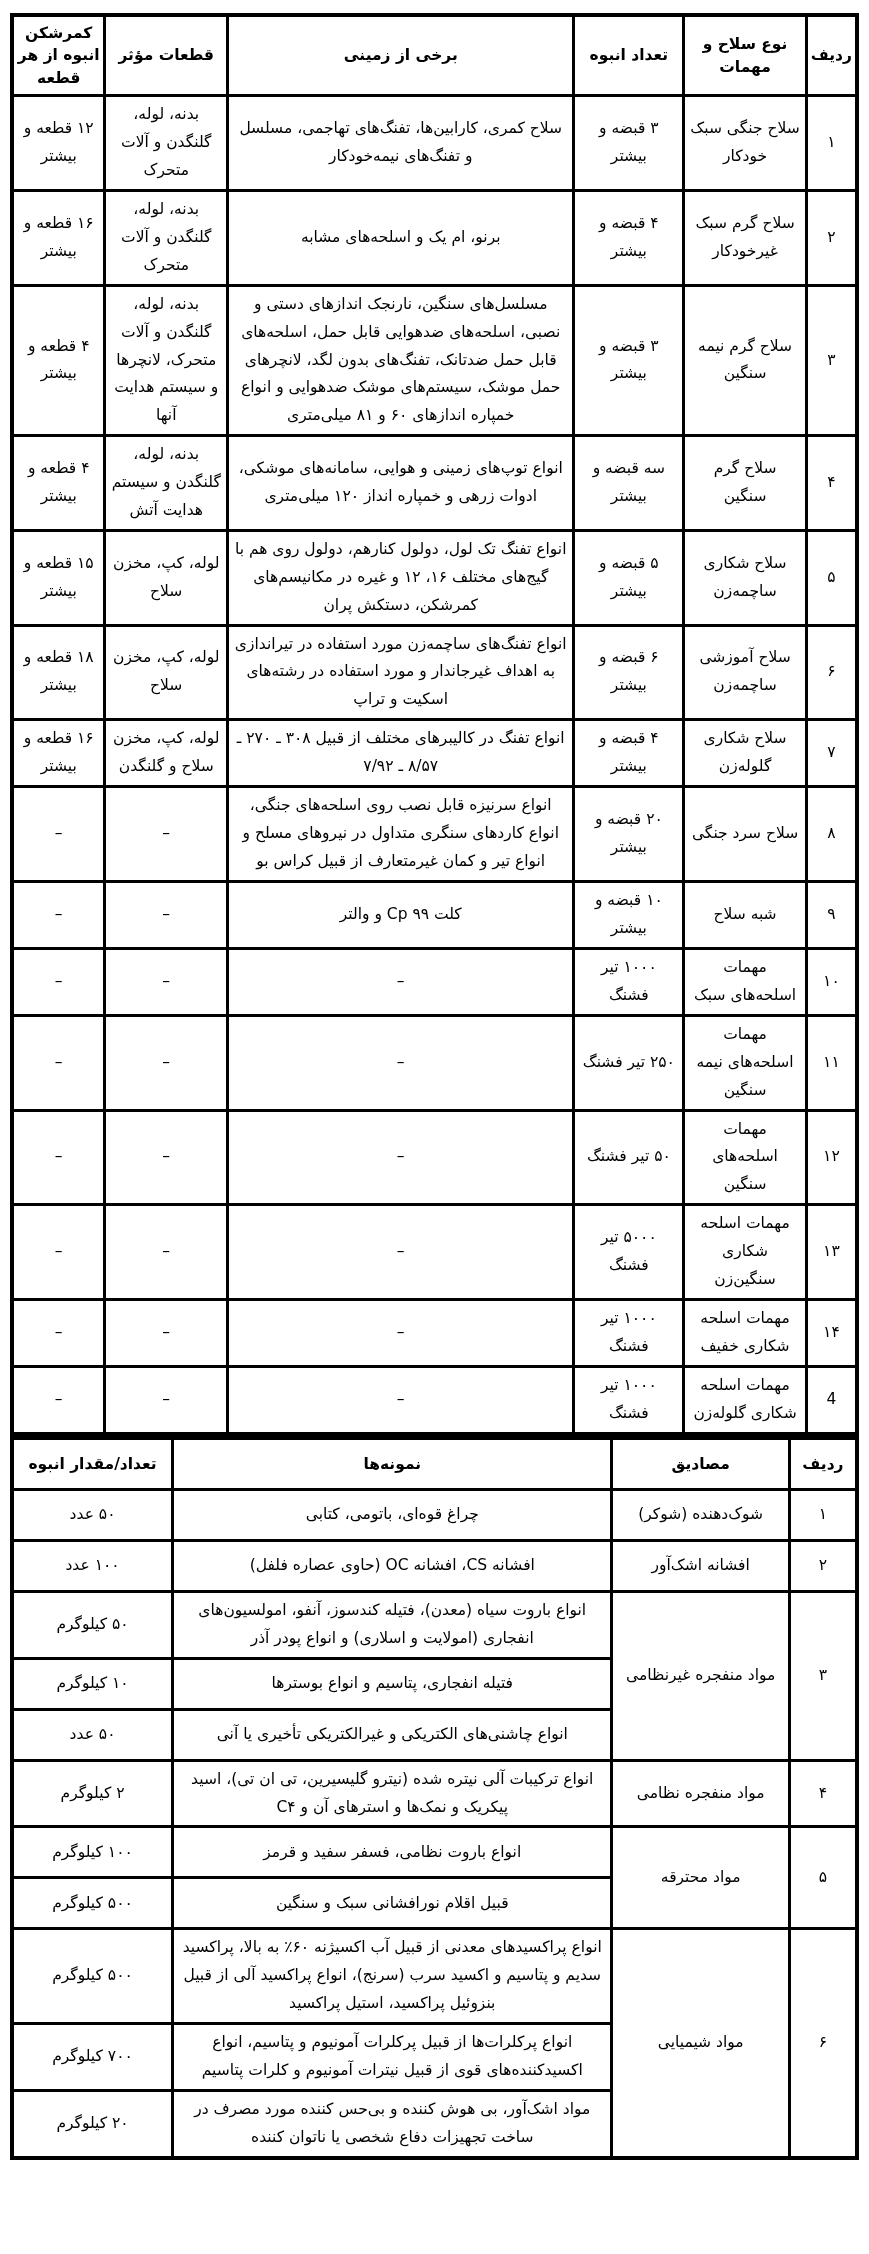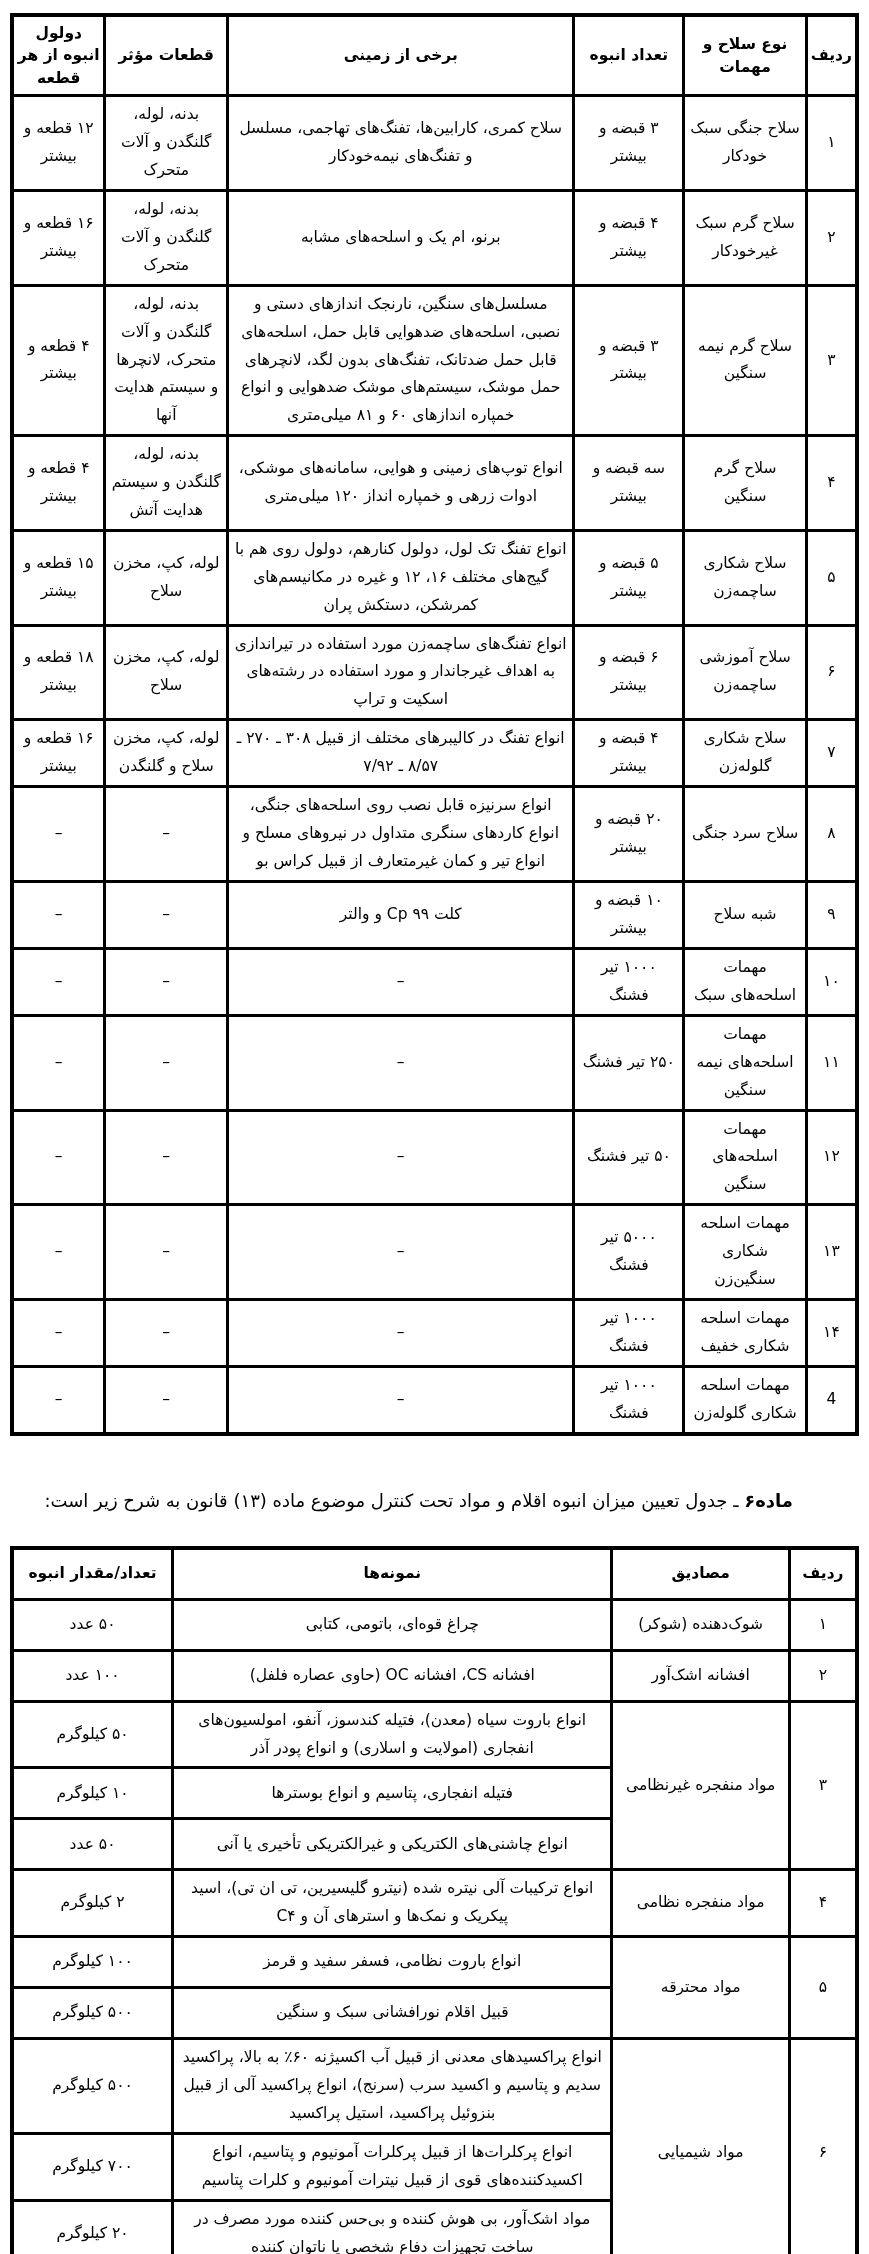--- a/index.html
+++ b/index.html
@@ -77,21 +77,21 @@
         <col class="c5">
         <col class="c6">
     </colgroup>
     <thead>
       <tr id="t1-head">
           <th>ردیف</th>
           <th>نوع سلاح و مهمات</th>
           <th>تعداد انبوه</th>
           <th>برخی از زمینی</th>
           <th>قطعات مؤثر</th>
-          <th>دولول انبوه از هر قطعه</th>
+          <th>کمرشکن انبوه از هر قطعه</th>
         </tr>
     </thead>
     <tbody id="t1-body">
         <tr>
           <td>۱</td>
           <td>سلاح جنگی سبک خودکار</td>
           <td>۳ قبضه و بیشتر</td>
           <td>سلاح کمری، کارابین‌ها، تفنگ‌های تهاجمی، مسلسل و تفنگ‌های نیمه‌خودکار</td>
           <td>بدنه، لوله، گلنگدن و آلات متحرک</td>
           <td>۱۲ قطعه و بیشتر</td>
@@ -204,21 +204,20 @@
           <td>4</td>
           <td>مهمات اسلحه شکاری گلوله‌زن</td>
           <td>۱۰۰۰ تیر فشنگ</td>
           <td>–</td>
           <td>–</td>
           <td>–</td>
         </tr>
       </tbody>
   </table>
 
-  <p class="article-par"><b>ماده۶</b><span> ـ </span><span>جدول تعیین میزان انبوه اقلام و مواد تحت کنترل موضوع ماده (۱۳) قانون به شرح زیر است:</span></p>
 
   <table class="t2">
     <colgroup>
       <col class="c1">
         <col class="c2">
         <col class="c3">
         <col class="c4">
     </colgroup>
     <thead>
       <tr id="t2-head">

